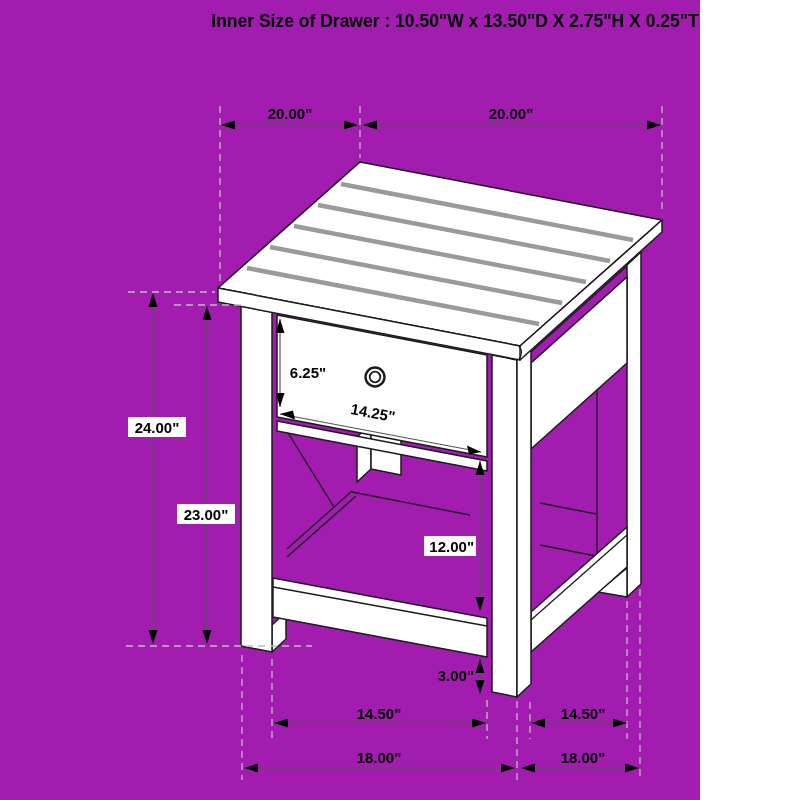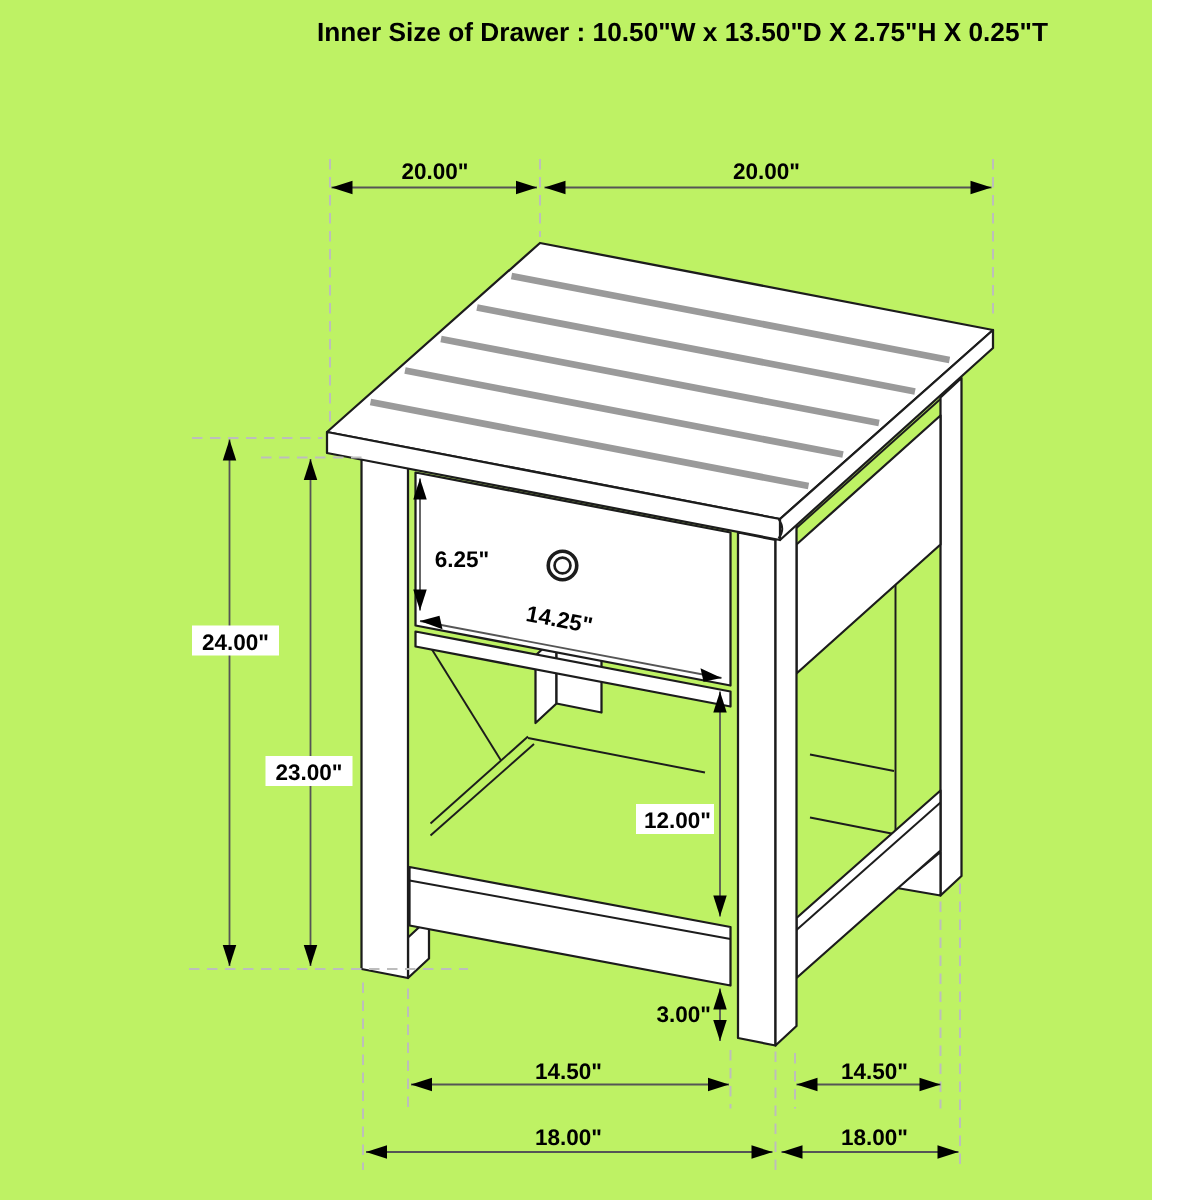--- a/index.html
+++ b/index.html
@@ -1,16 +1,16 @@
 <!DOCTYPE html>
 <html><head>
 <meta charset="utf-8">
 <style>
   html,body{margin:0;padding:0;background:#fff;}
-  .page{position:relative;width:768px;height:800px;background:#bef264;overflow:hidden;
+  .page{position:relative;width:700px;height:800px;background:#a21caf;overflow:hidden;
         font-family:"Liberation Sans",sans-serif;}
   svg{display:block;}
   .title-txt{font:bold 17.5px "Liberation Sans",sans-serif;fill:#000;}
   .lbl{font:bold 15px "Liberation Sans",sans-serif;fill:#000;}
   .ln{stroke:#1c1c1c;stroke-width:1.5;fill:none;stroke-linejoin:round;stroke-linecap:round;}
   .thin{stroke:#1c1c1c;stroke-width:1.3;fill:none;stroke-linejoin:round;}
   .face{stroke:#1c1c1c;stroke-width:1.5;fill:#ffffff;stroke-linejoin:round;}
   .plank{stroke:#9a9a9a;stroke-width:4.5;fill:none;}
   .dim{stroke:#555555;stroke-width:1.2;fill:none;}
   .ext{stroke:#bdbdbd;stroke-width:1.3;fill:none;stroke-dasharray:7 5;}

